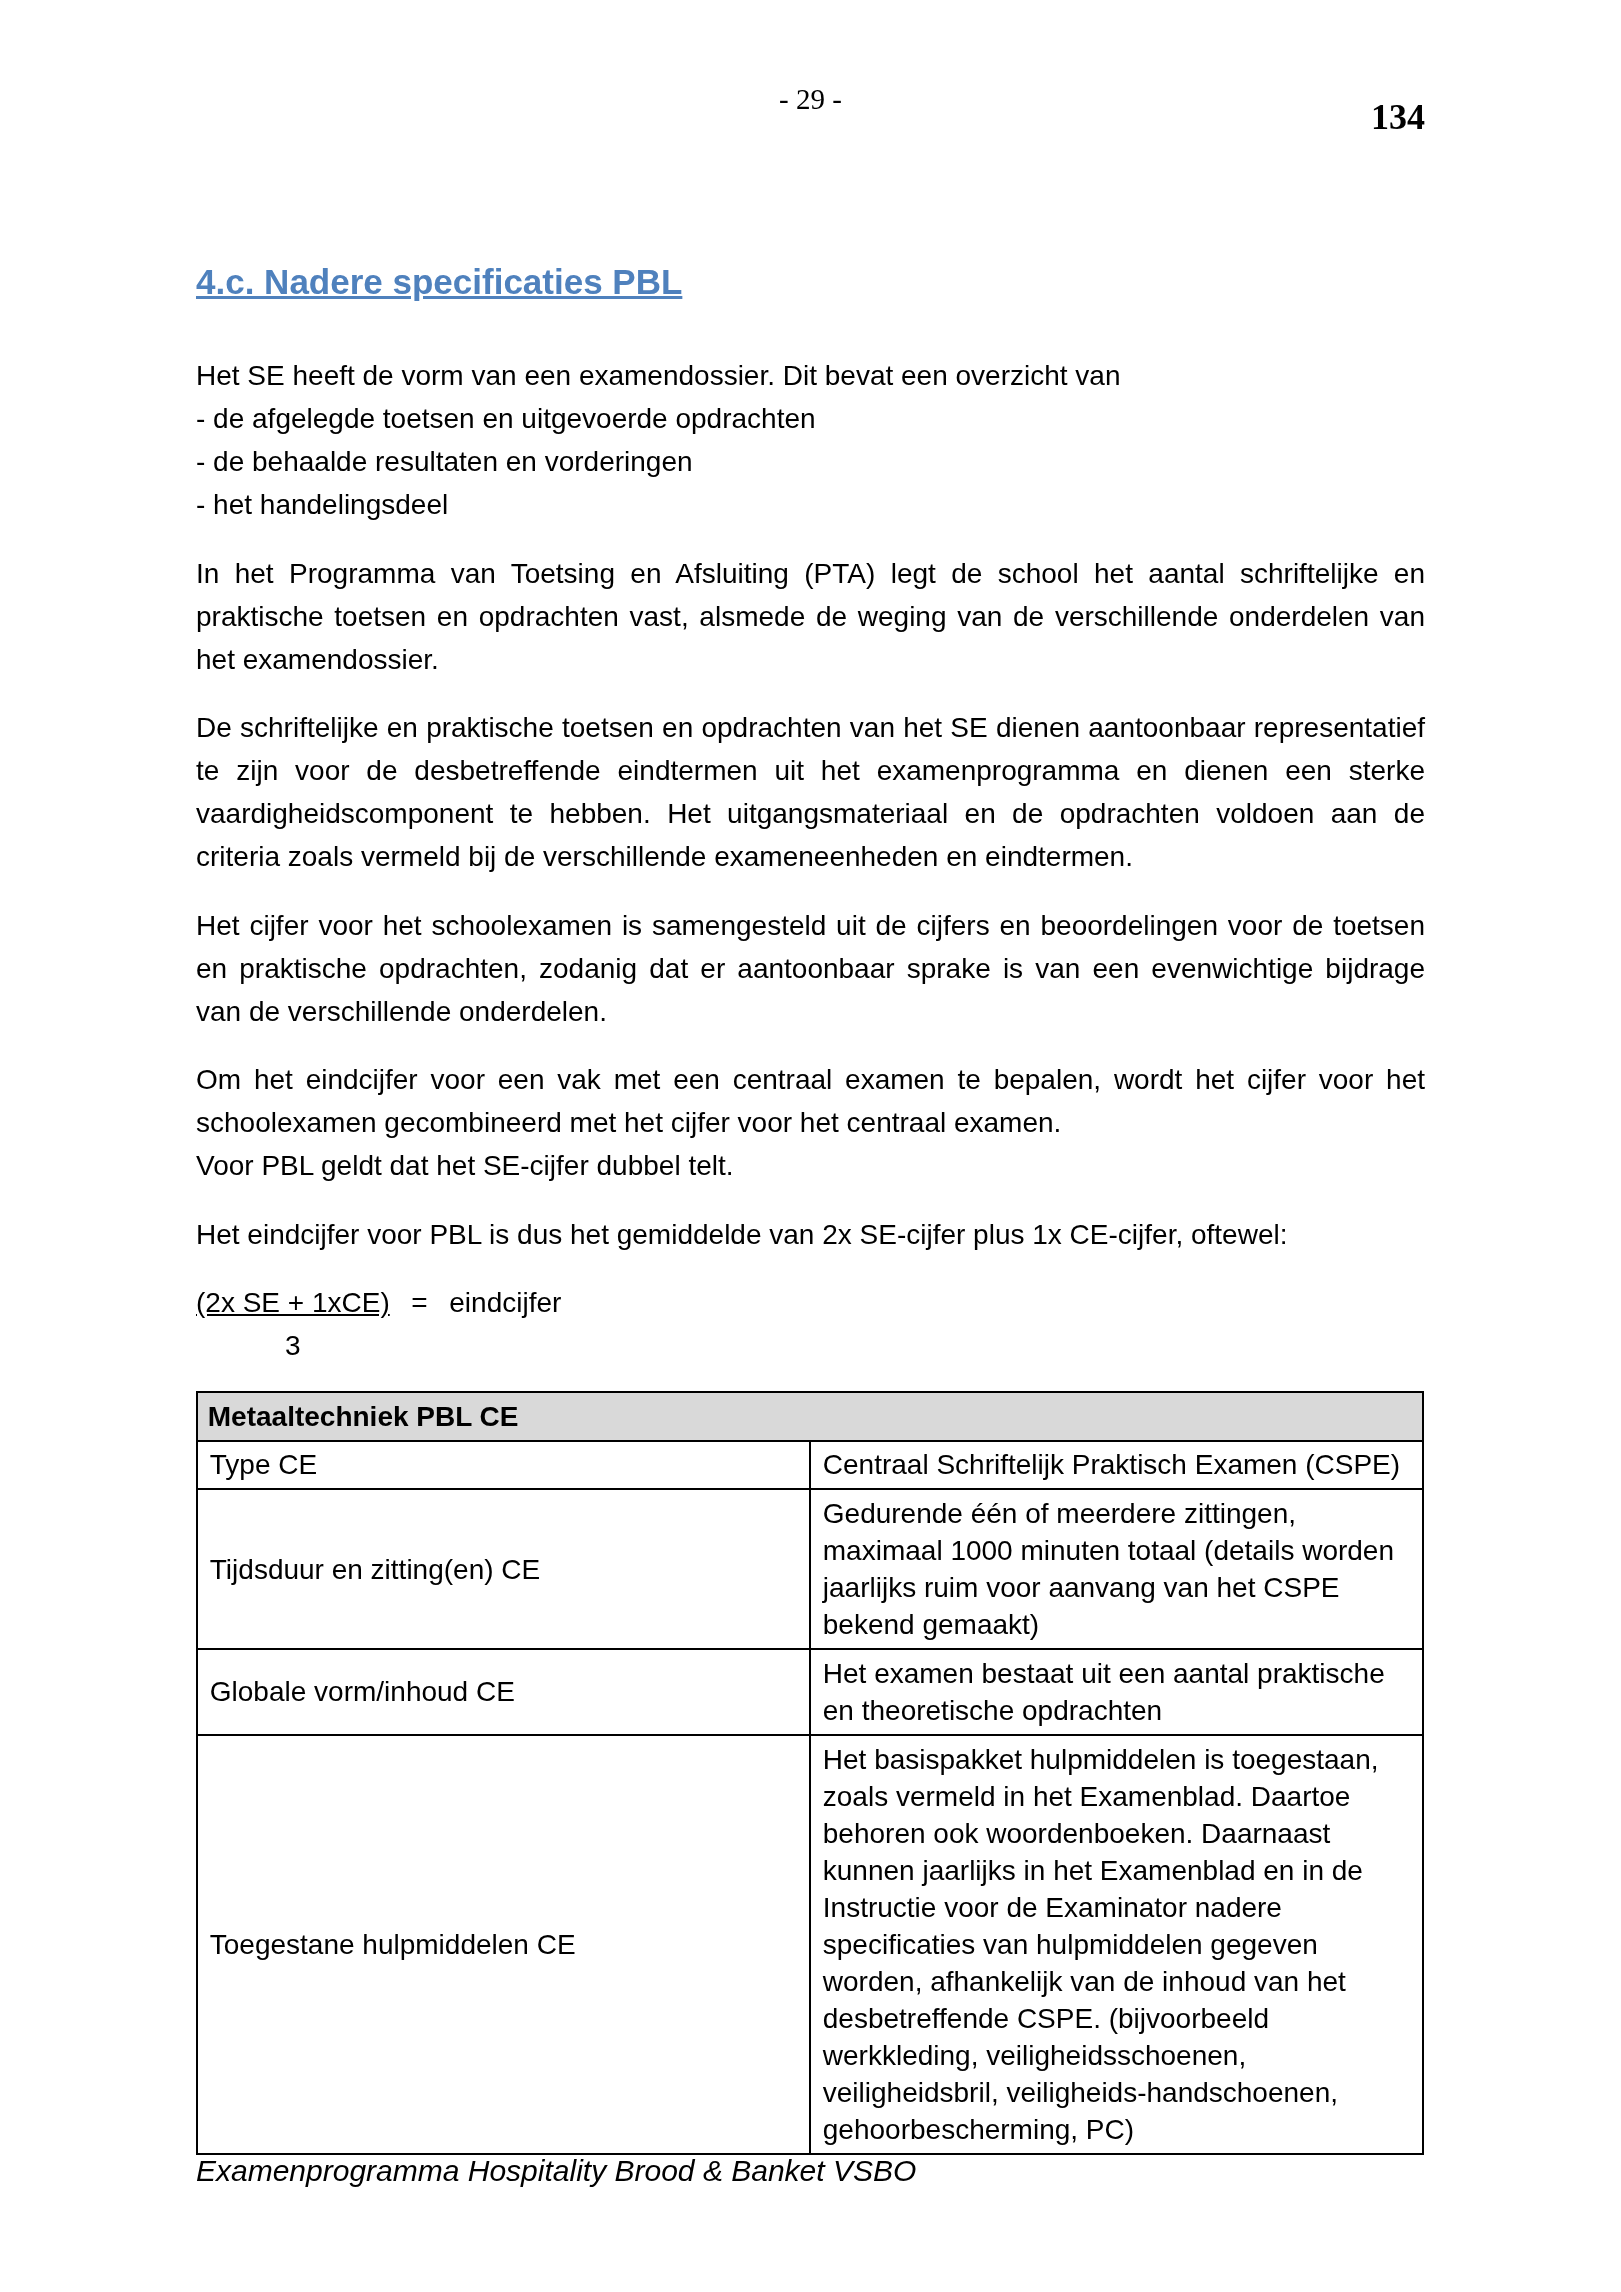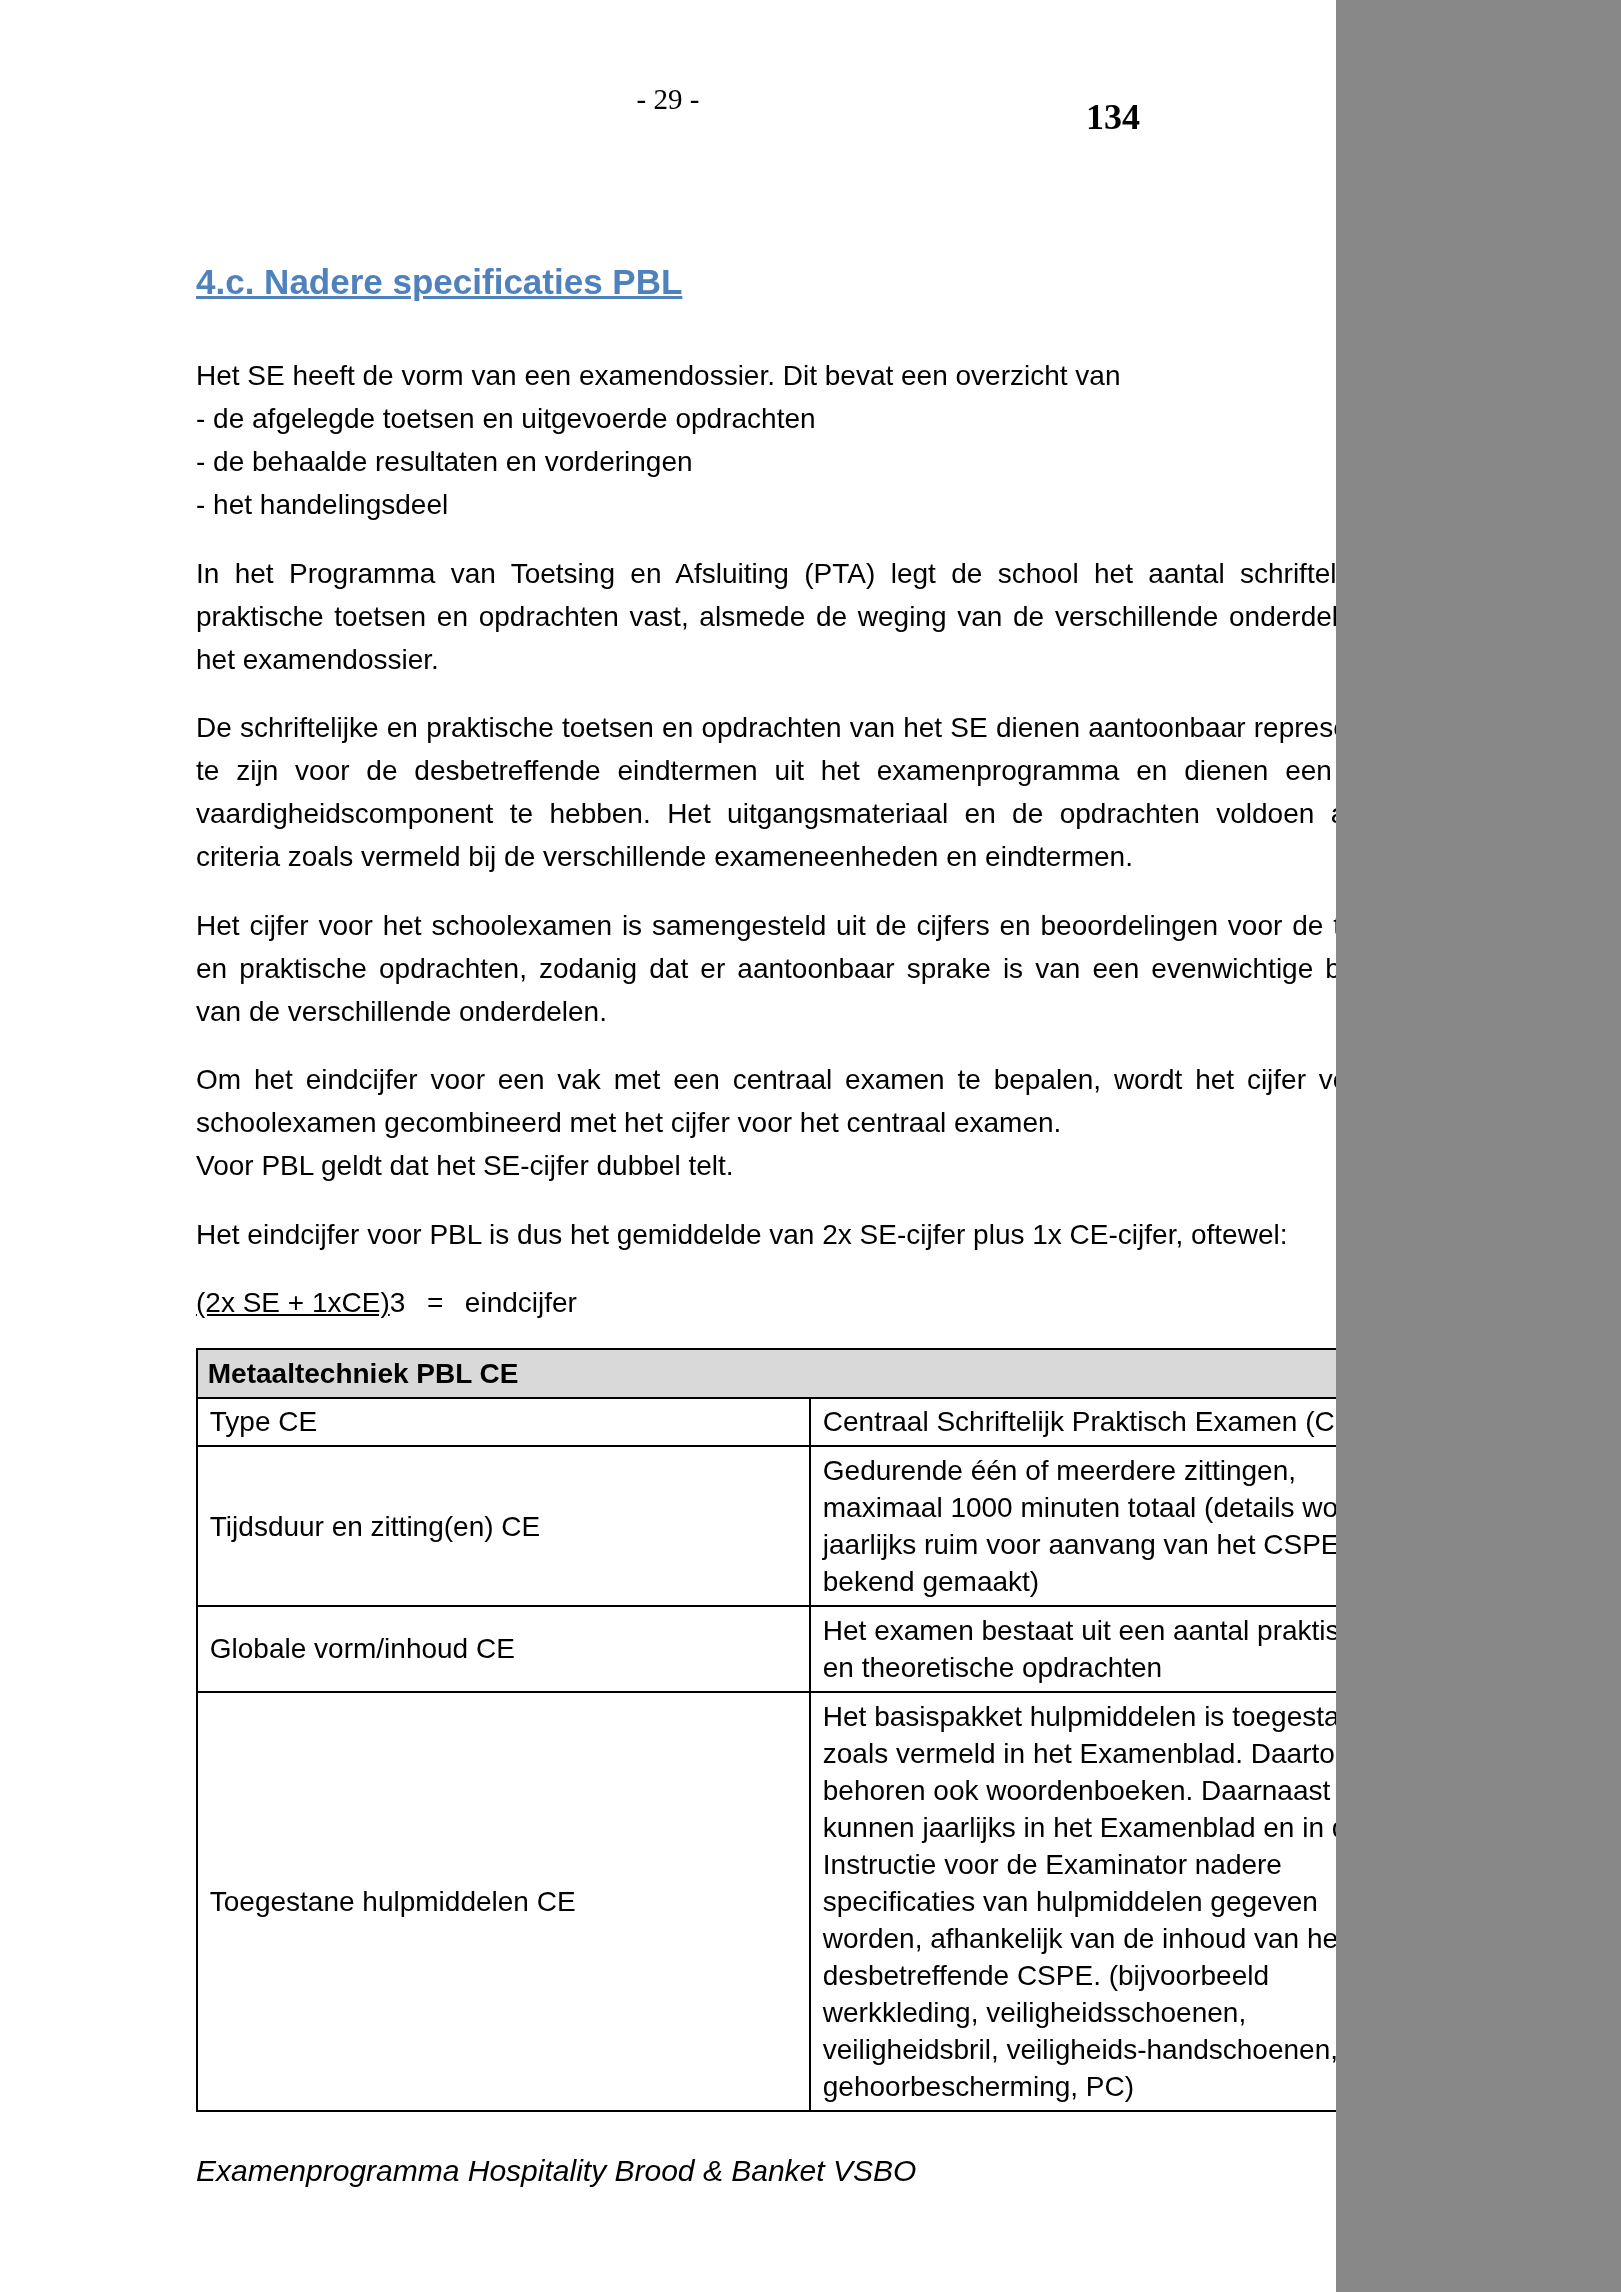--- a/index.html
+++ b/index.html
@@ -1,18 +1,18 @@
 <!DOCTYPE html>
 <html style="--heading-color: #4F81BD; --table-header-bg: #D9D9D9;"><head>
 <meta charset="utf-8">
 <style>
   html,body{margin:0;padding:0;background:#888;}
   .page{
     position:relative;
-    width:1336px;
+    width:1621px;
     height:2293px;
     background:#ffffff;
     font-family:"Liberation Sans","DejaVu Sans",sans-serif;
     color:#000;
     overflow:hidden;
   }
   
   .page-num-center{
     position:absolute;
     top:83px;left:0;width:100%;
@@ -49,21 +49,21 @@
     white-space:pre-line;
   }
   .para.justify{text-align:justify;}
   .formula{
     font-size:28px;
     line-height:43px;
     margin:0 0 23.5px 0;
     display:flex;
     align-items:flex-start;
   }
-  .frac{display:inline-flex;flex-direction:row;}
+  .frac{display:inline-flex;flex-direction:column;}
   .frac-num{text-decoration:underline;}
   .frac-den{text-align:center;}
   .frac-eq{margin:0 21.6px;}
   
   table.specs{
     border-collapse:collapse;
     width:1228px;
     table-layout:fixed;
     font-size:28px;
     line-height:37px;

